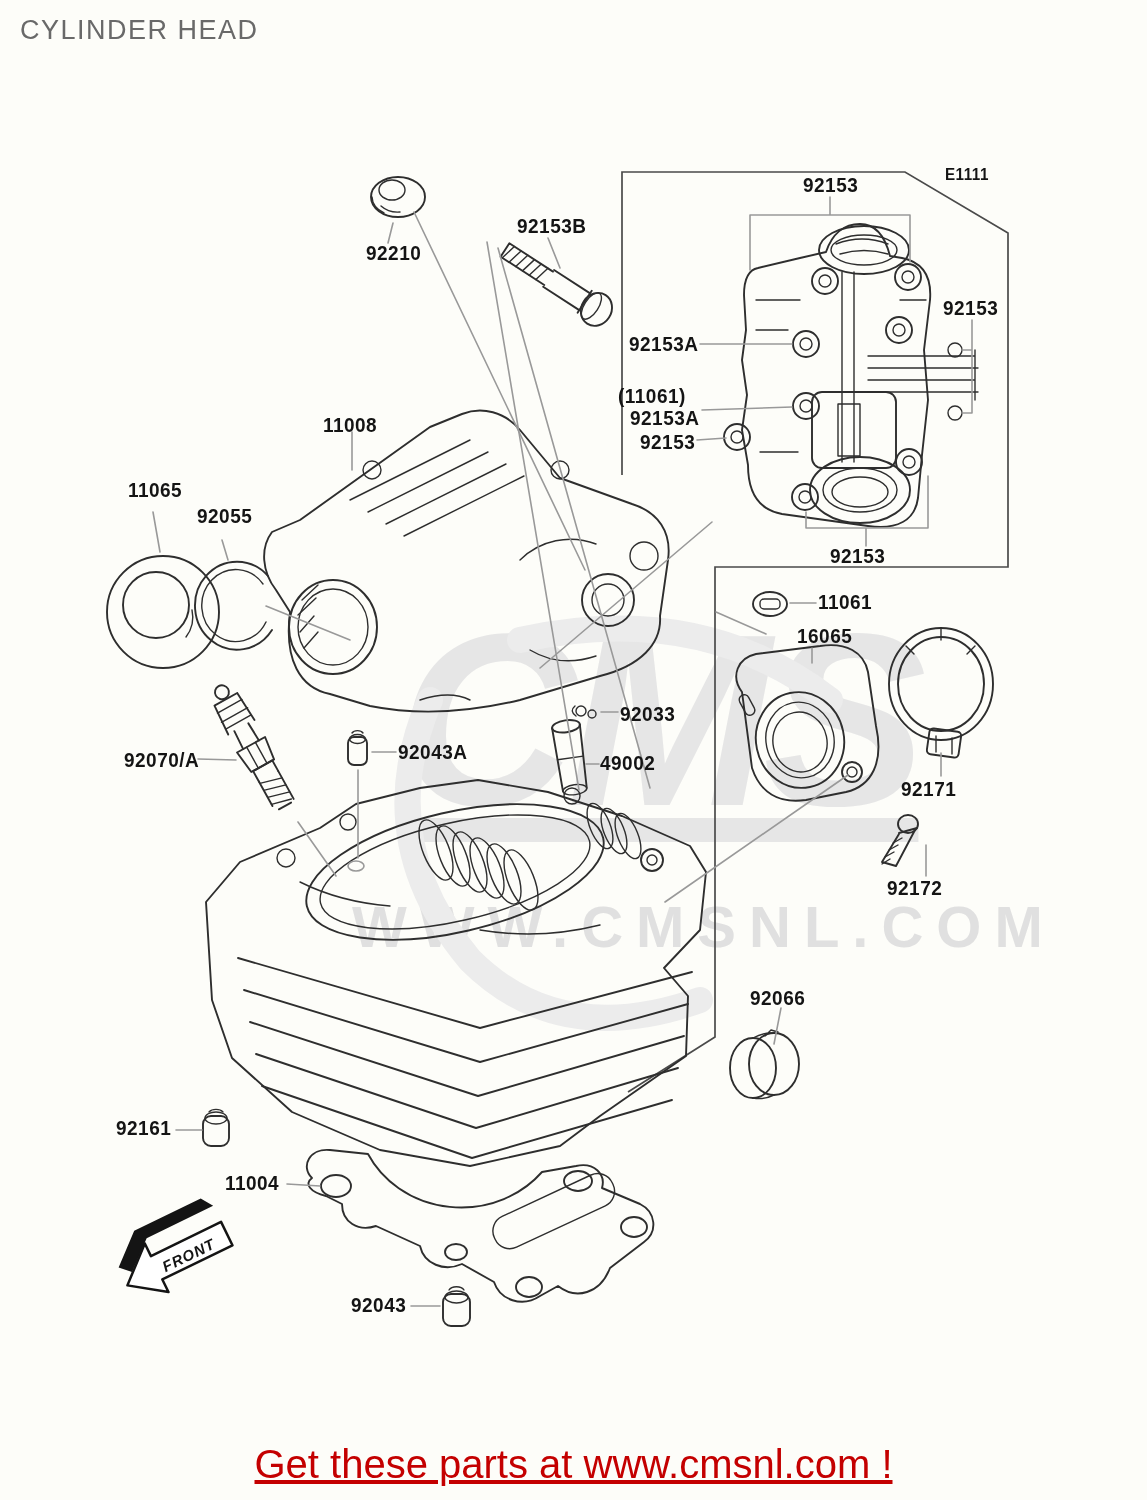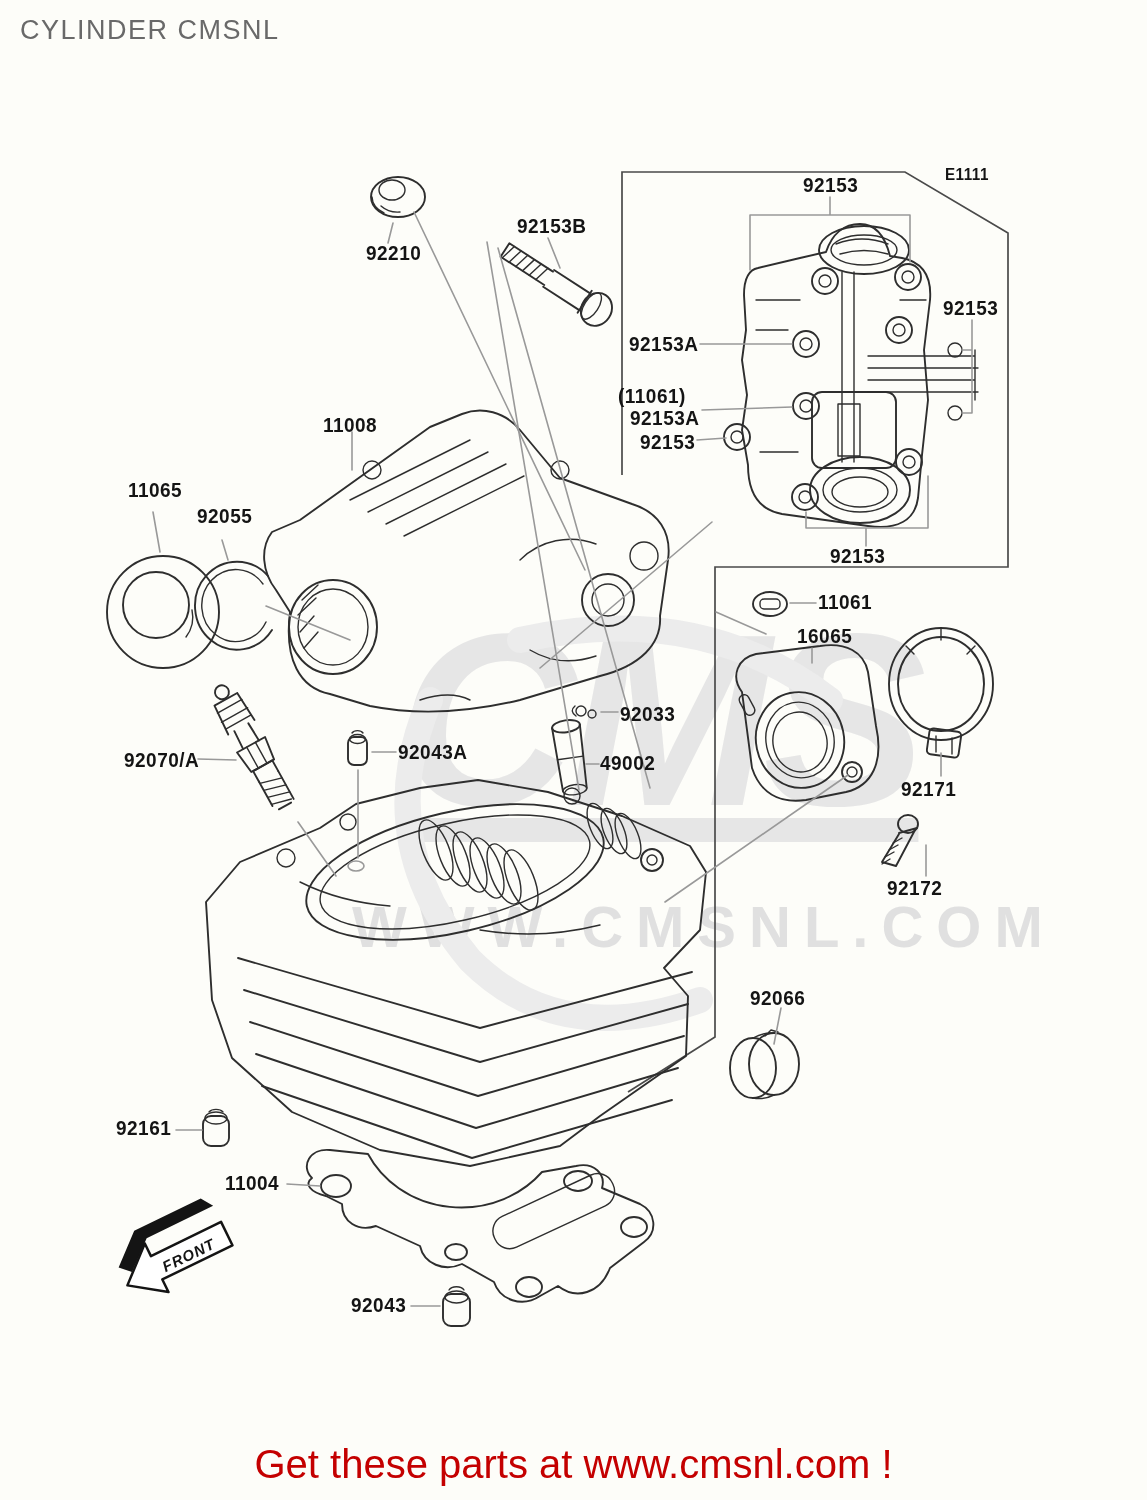--- a/index.html
+++ b/index.html
@@ -14,21 +14,21 @@
   .p2 {fill:none;stroke:#2e2e2e;stroke-width:1.4;stroke-linejoin:round;stroke-linecap:round;}
   .ld {fill:none;stroke:#999;stroke-width:1.6;stroke-linecap:round;}
   .bx {fill:none;stroke:#4a4a4a;stroke-width:1.7;stroke-linejoin:miter;}
   .wmstroke{fill:none;stroke:#ececec;stroke-width:26;stroke-linecap:round;}
   .pn{position:absolute;font-weight:bold;font-size:20px;color:#141414;white-space:nowrap;
       z-index:2;transform:scaleX(.95);transform-origin:left top;letter-spacing:.5px;line-height:1;}
   .pn.small{font-size:16px;}
   .title{position:absolute;left:20px;top:14px;font-size:27px;color:#696969;letter-spacing:1.5px;
          z-index:2;line-height:1.2;}
   .banner{position:absolute;left:0;right:0;top:1440px;text-align:center;font-size:40px;
-          color:#c40000;z-index:2;line-height:1.2;}
+          color:#c40000;z-index:2;line-height:1.2;text-decoration:underline;}
 </style>
 </head>
 <body>
 
 <div id="stage">
 
   <div class="wm-logo">CMS</div>
   <div class="wm-url">WWW.CMSNL.COM</div>
 
   <svg class="diagram" width="1147" height="1500" viewBox="0 0 1147 1500">
@@ -262,21 +262,21 @@
       <path class="ld" d="M153,512 L160,552 M222,540 L228,560"></path>
     </g>
 
     <g transform="translate(116,1262) rotate(-26)">
       <polygon points="0,6 30,-20 104,-20 112,-8 38,-8 10,16" fill="#141414"></polygon>
       <polygon points="0,26 34,-4 34,10 112,10 112,36 34,36 34,50" fill="#ffffff" stroke="#141414" stroke-width="2.5" stroke-linejoin="round"></polygon>
       <text x="40" y="31" font-size="15" font-weight="bold" font-style="italic" fill="#141414" font-family="Liberation Sans, sans-serif" letter-spacing="1">FRONT</text>
     </g>
   </svg>
 
-  <div class="title">CYLINDER CMSNL</div>
+  <div class="title">CYLINDER HEAD</div>
 
   <div class="pn" style="left:366px;top:243px">92210</div>
   <div class="pn" style="left:517px;top:216px">92153B</div>
   <div class="pn" style="left:803px;top:175px">92153</div>
   <div class="pn small" style="left:945px;top:167px">E1111</div>
   <div class="pn" style="left:629px;top:334px">92153A</div>
   <div class="pn" style="left:618px;top:386px">(11061)</div>
   <div class="pn" style="left:630px;top:408px">92153A</div>
   <div class="pn" style="left:640px;top:432px">92153</div>
   <div class="pn" style="left:943px;top:298px">92153</div>

